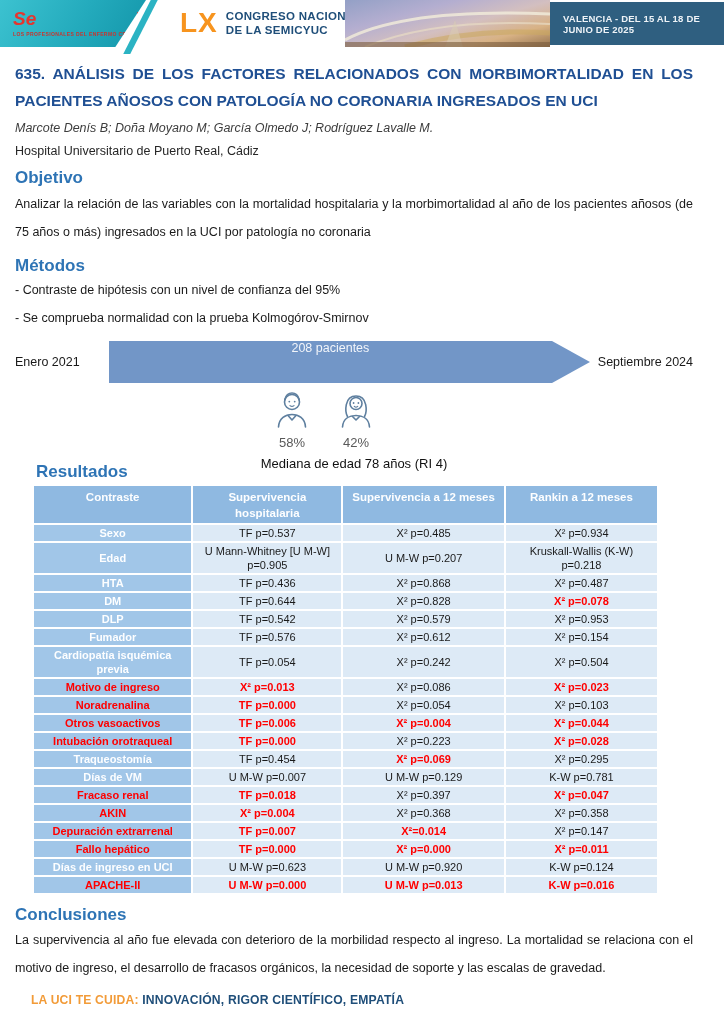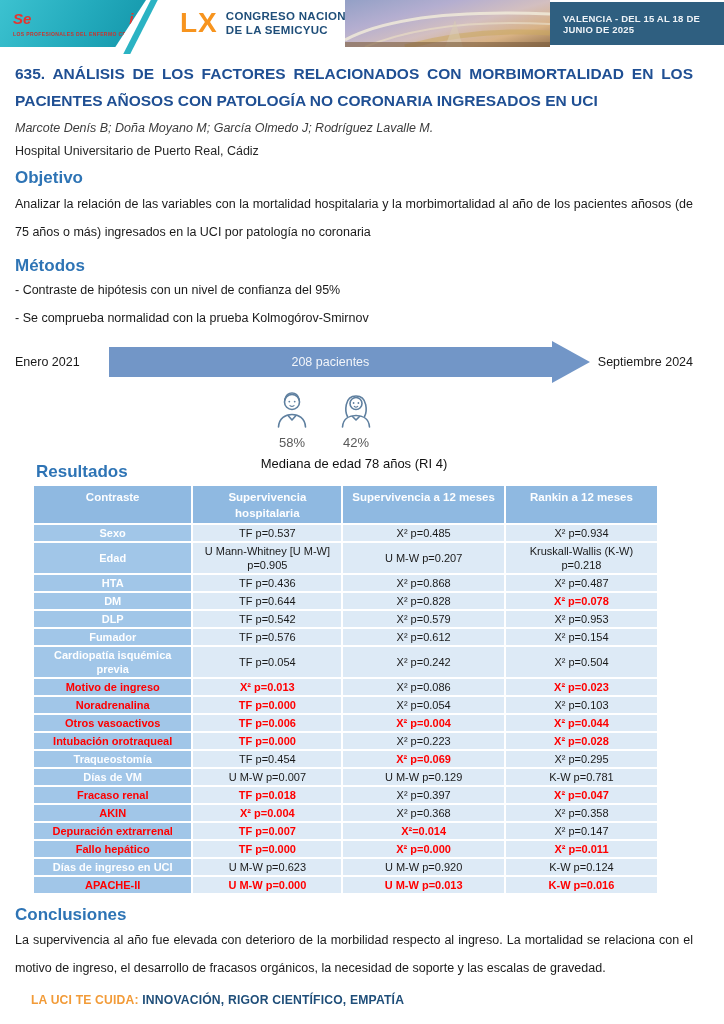--- a/index.html
+++ b/index.html
@@ -15,21 +15,21 @@
   .hdr-teal {
     position:absolute; left:0; top:0; width:146px; height:47px;
     background:linear-gradient(120deg,#3cc2d0 0%,#23aabc 55%,#1395a9 100%);
     clip-path:polygon(0 0,100% 0,79% 100%,0 100%);
     display:flex; flex-direction:column; justify-content:center; padding-left:13px;
   }
   .hdr-stripe {
     position:absolute; left:138px; top:-4px; width:7px; height:58px;
     background:#2bb3c3; transform:skewX(-27deg);
   }
-  .logo-word { font-size:15px; font-weight:700; font-style:italic; color:#e5352f; letter-spacing:0; line-height:18px; display:flex; align-items:flex-end;gap:48px; }
+  .logo-word { font-size:19px; font-weight:700; font-style:italic; color:#e5352f; letter-spacing:0; line-height:18px; display:flex; align-items:flex-end;gap:48px; }
   .logo-word svg { margin:0 1px 2px 1px; }
   .logo-tag { font-size:5px; color:#c8352f; font-weight:700; letter-spacing:.4px; margin-top:3px; white-space:nowrap; }
   .hdr-congress { position:absolute; left:180px; top:8px; display:flex; align-items:center; gap:8px; }
   .congress-num { font-size:28px; font-weight:700; color:#f7941e; line-height:30px; letter-spacing:1px; }
   .congress-lines { display:flex; flex-direction:column; justify-content:center; }
   .congress-lines span { font-size:11.5px; font-weight:700; color:#1f4e79; line-height:14px; letter-spacing:.3px; }
   .hdr-photo {
     position:absolute; left:345px; top:0; width:205px; height:47px;
     background:linear-gradient(165deg,#93a0c6 0%,#b4aed0 30%,#d3bfc0 55%,#d8b285 78%,#96744f 100%);
     overflow:hidden;
@@ -47,21 +47,21 @@
   .affil { margin-top:9px; font-size:12.5px; color:#262626; }
   h2.sec { color:#2e74b5; font-size:17px; font-weight:700; margin-top:10px; }
   .body-txt { font-size:12.5px; line-height:28px; text-align:justify; color:#1a1a1a; margin-top:2px; }
   .method-line { font-size:12.5px; line-height:28px; color:#1a1a1a; }
   
   .timeline { display:flex; align-items:center; margin-top:8px; height:44px; }
   .tl-date { font-size:12.5px; color:#1a1a1a; white-space:nowrap; }
   .tl-date.start { width:94px; }
   .tl-date.end { margin-left:8px; }
   .tl-arrow { flex:1; display:flex; align-items:center; }
-  .tl-body { flex:1; height:30px; background:#7296c7; display:flex; align-items:center; justify-content:center; }
+  .tl-body { flex:1; height:42px; background:#7296c7; display:flex; justify-content:center; }
   .tl-body span { color:#f2f5fa; font-size:12.5px; }
   .tl-head { width:0; height:0; border-top:21px solid transparent; border-bottom:21px solid transparent; border-left:38px solid #7296c7; }
   
   .persons { display:flex; justify-content:center; gap:12px; transform:translateX(-30px); margin-top:4px; }
   .person-col { width:52px; display:flex; flex-direction:column; align-items:center; }
   .person-col svg { display:block; }
   .pct { margin-top:3px; font-size:13px; color:#595959; }
   .median-row { position:relative; margin-top:2px; height:26px; }
   .median-row h2 { position:absolute; left:21px; top:0; }
   .median-txt { position:absolute; left:0; right:0; top:4px; text-align:center; font-size:13px; color:#111; }

